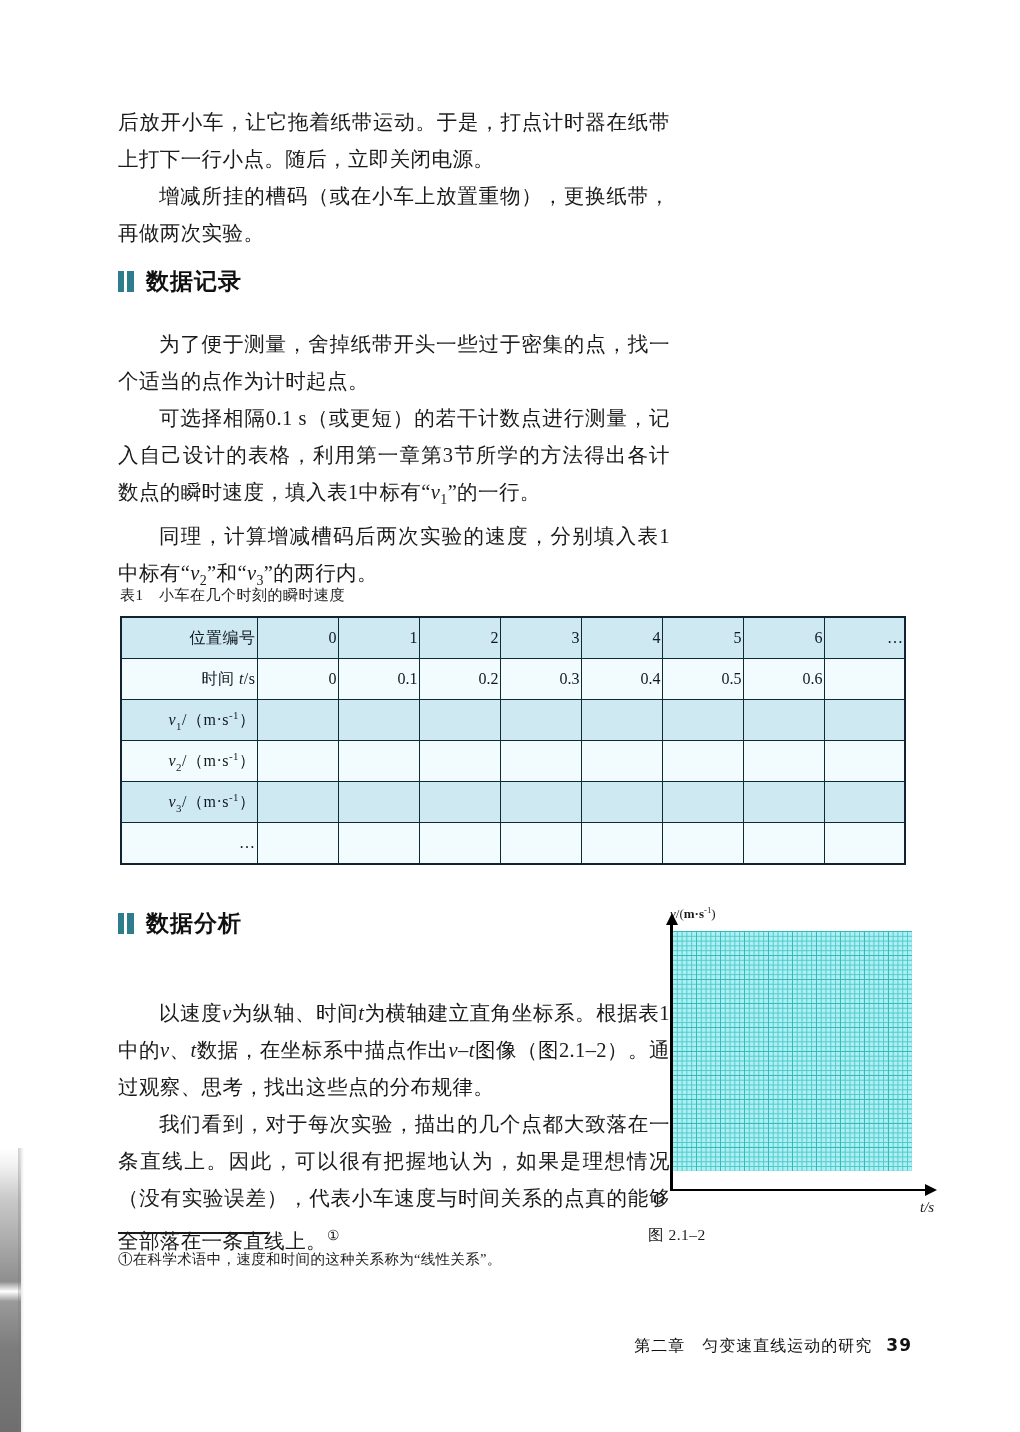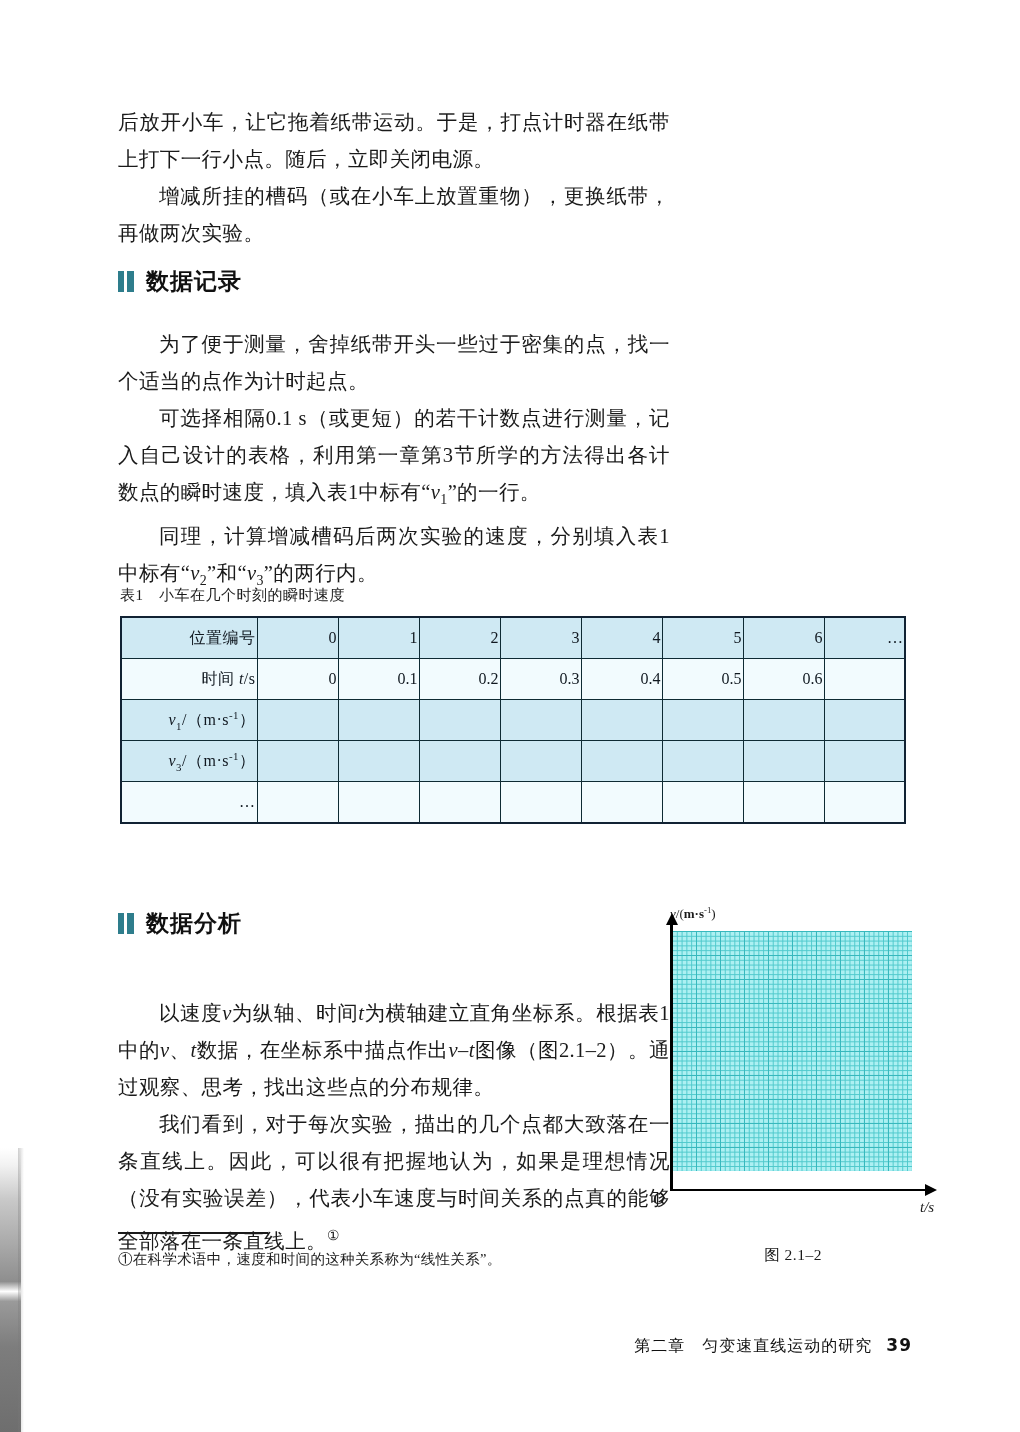--- a/index.html
+++ b/index.html
@@ -193,23 +193,22 @@
   #axis-label-x {
     position: absolute;
     left: 272px;
     top: 294px;
     font-size: 15px;
     font-style: italic;
   }
   #fig-caption {
     position: absolute;
     left: 0;
-    top: 340px;
+    top: 320px;
     width: 290px;
-    text-align: center;
     font-size: 15.5px;
     letter-spacing: .5px;
   }
 
   
   #footnote-rule {
     position: absolute;
     left: 118px;
     top: 1232px;
     width: 150px;
@@ -311,20 +310,31 @@
           <td class="rowlabel"><i class="v">v</i><sub>1</sub>/（m·s<sup>-1</sup>）</td>
           <td></td>
           <td></td>
           <td></td>
           <td></td>
           <td></td>
           <td></td>
           <td></td>
           <td></td>
         </tr>
+        <tr class="plain">
+          <td class="rowlabel"><i class="v">v</i><sub>2</sub>/（m·s<sup>-1</sup>）</td>
+          <td></td>
+          <td></td>
+          <td></td>
+          <td></td>
+          <td></td>
+          <td></td>
+          <td></td>
+          <td></td>
+        </tr>
         <tr class="shade">
           <td class="rowlabel"><i class="v">v</i><sub>3</sub>/（m·s<sup>-1</sup>）</td>
           <td></td>
           <td></td>
           <td></td>
           <td></td>
           <td></td>
           <td></td>
           <td></td>
           <td></td>

